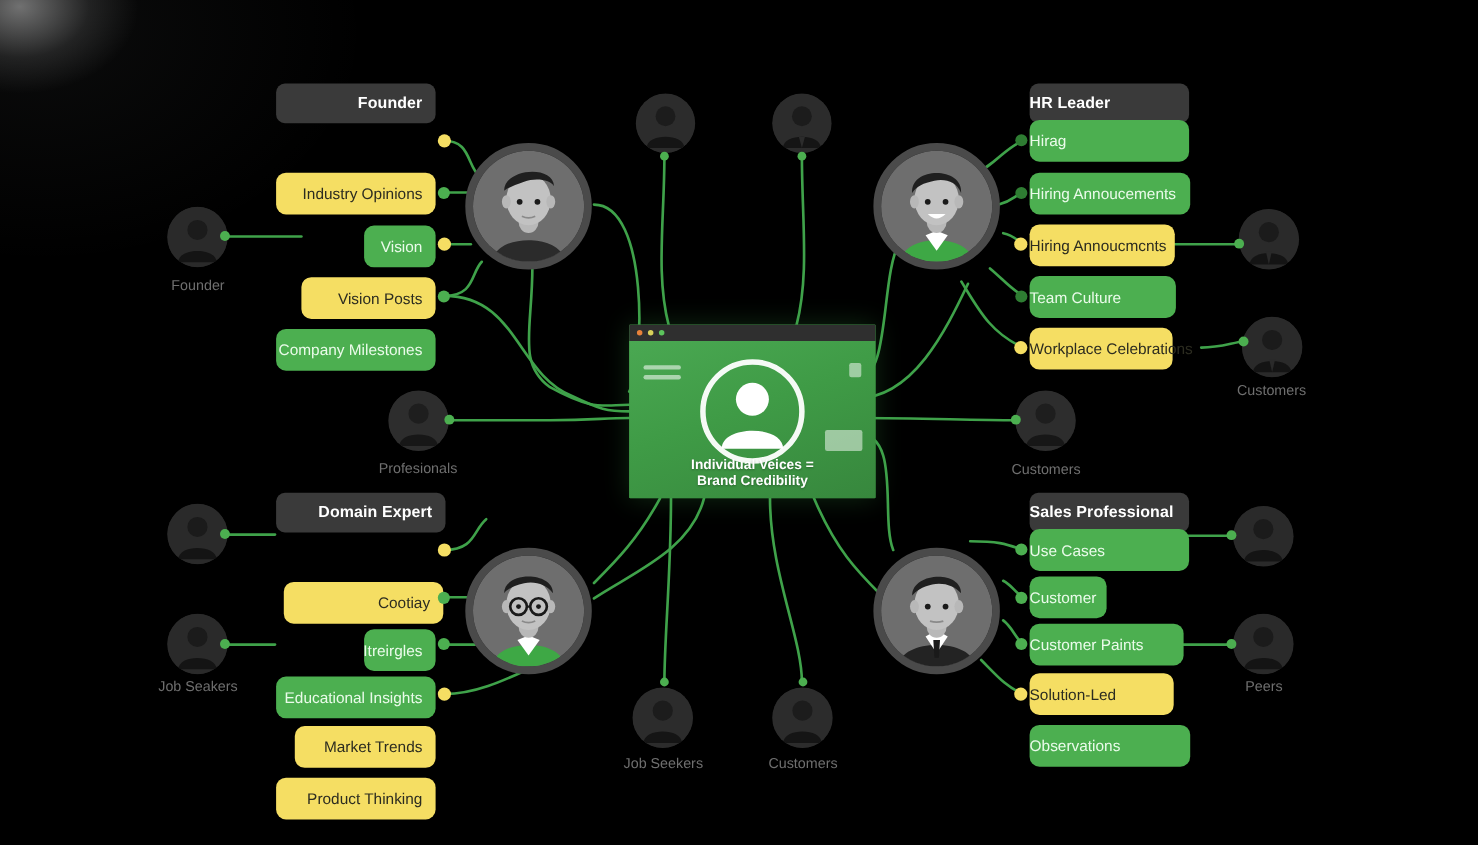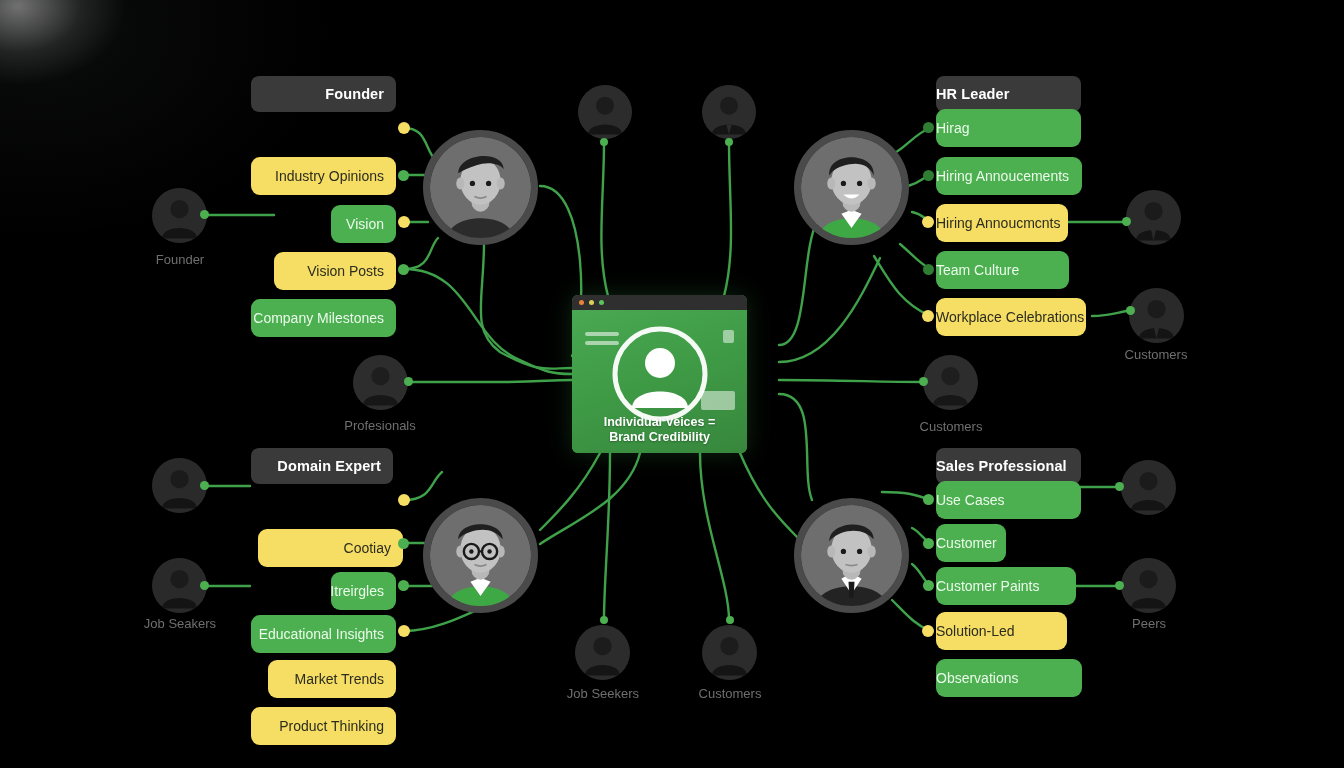--- a/index.html
+++ b/index.html
@@ -77,22 +77,22 @@
     color: #6f6f6f;
     font-size: 13px;
     text-align: center;
     white-space: nowrap;
   }
 
   
   #center-card {
     position: absolute;
     left: 572px; top: 295px;
-    width: 175px; height: 158px;
-    border-radius: 6px;
+    width: 224px; height: 158px;
+    border-radius: 1px;
     overflow: hidden;
     background: #3f9b46;
     box-shadow: 0 0 24px rgba(60,160,70,0.25);
   }
   #card-bar {
     height: 15px;
     background: #2f2f2f;
     display: flex;
     align-items: center;
     padding-left: 7px;
@@ -220,30 +220,30 @@
     <div class="dot y" style="left:398px; top:216px; width:12px; height:12px;"></div>
     <div class="dot g" style="left:398px; top:264px; width:11px; height:11px;"></div>
   </div>
 
   <div class="group">
     <div class="grp-title left-al" style="left:936px; top:76px; width:145px;">HR Leader</div>
     <div class="pill green left-al" style="left:936px; top:109px; width:145px;">Hirag</div>
     <div class="pill green left-al" style="left:936px; top:157px; width:146px;">Hiring Annoucements</div>
     <div class="pill yellow left-al" style="left:936px; top:204px; width:132px;">Hiring Annoucmcnts</div>
     <div class="pill green left-al" style="left:936px; top:251px; width:133px;">Team Culture</div>
-    <div class="pill yellow left-al" style="left:936px; top:298px; width:150px;">Workplace Celebrations</div>
+    <div class="pill yellow left-al" style="left:936px; top:298px; width:130px;">Workplace Celebrations</div>
     <div class="dot dim" style="left:923px; top:122px; width:11px; height:11px;"></div>
     <div class="dot dim" style="left:923px; top:170px; width:11px; height:11px;"></div>
     <div class="dot y" style="left:922px; top:216px; width:12px; height:12px;"></div>
     <div class="dot dim" style="left:923px; top:264px; width:11px; height:11px;"></div>
     <div class="dot y" style="left:922px; top:310px; width:12px; height:12px;"></div>
   </div>
 
   <div class="group">
-    <div class="grp-title right-al" style="left:251px; top:448px; width:142px;text-align:right;">Domain Expert</div>
+    <div class="grp-title right-al" style="left:251px; top:448px; width:154px;text-align:right;">Domain Expert</div>
     <div class="pill yellow right-al" style="left:258px; top:481px; width:145px;padding-left:44px;">Cootiay</div>
     <div class="pill green right-al" style="left:331px; top:524px; width:65px;">Itreirgles</div>
     <div class="pill green right-al" style="left:251px; top:567px; width:145px;">Educational Insights</div>
     <div class="pill yellow right-al" style="left:268px; top:612px; width:128px;">Market Trends</div>
     <div class="pill yellow right-al" style="left:251px; top:659px; width:145px;padding-left:24px;">Product Thinking</div>
     <div class="dot y" style="left:398px; top:494px; width:12px; height:12px;"></div>
     <div class="dot g" style="left:398px; top:538px; width:11px; height:11px;"></div>
     <div class="dot g" style="left:398px; top:580px; width:11px; height:11px;"></div>
     <div class="dot y" style="left:398px; top:625px; width:12px; height:12px;"></div>
   </div>

